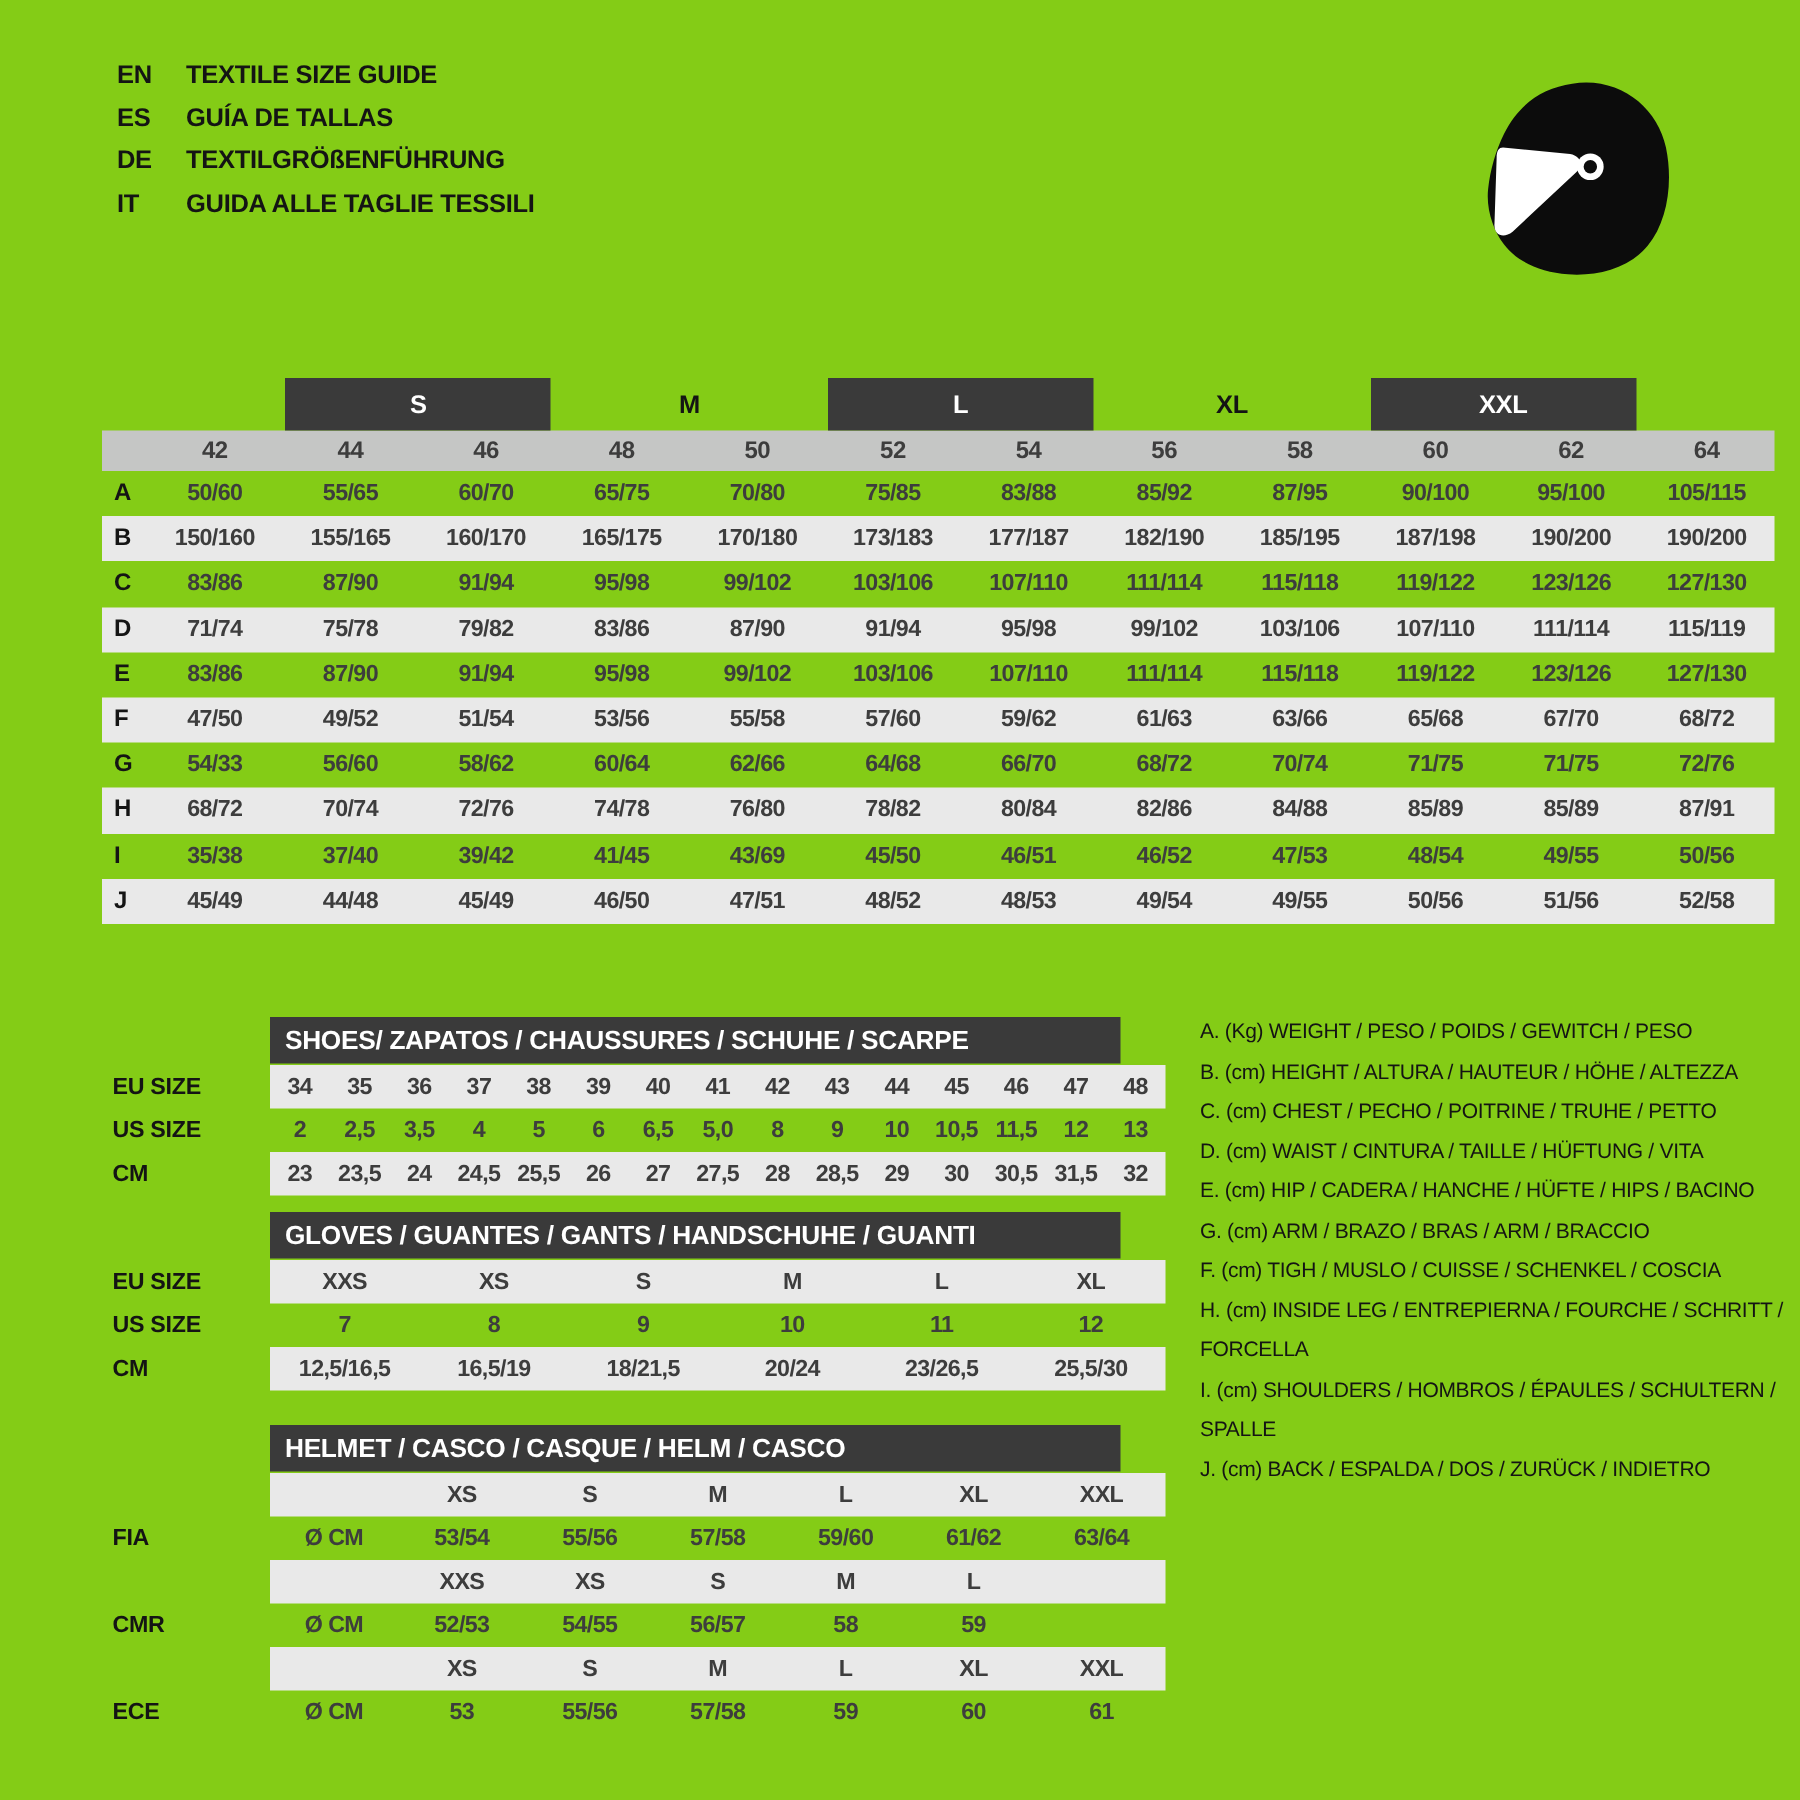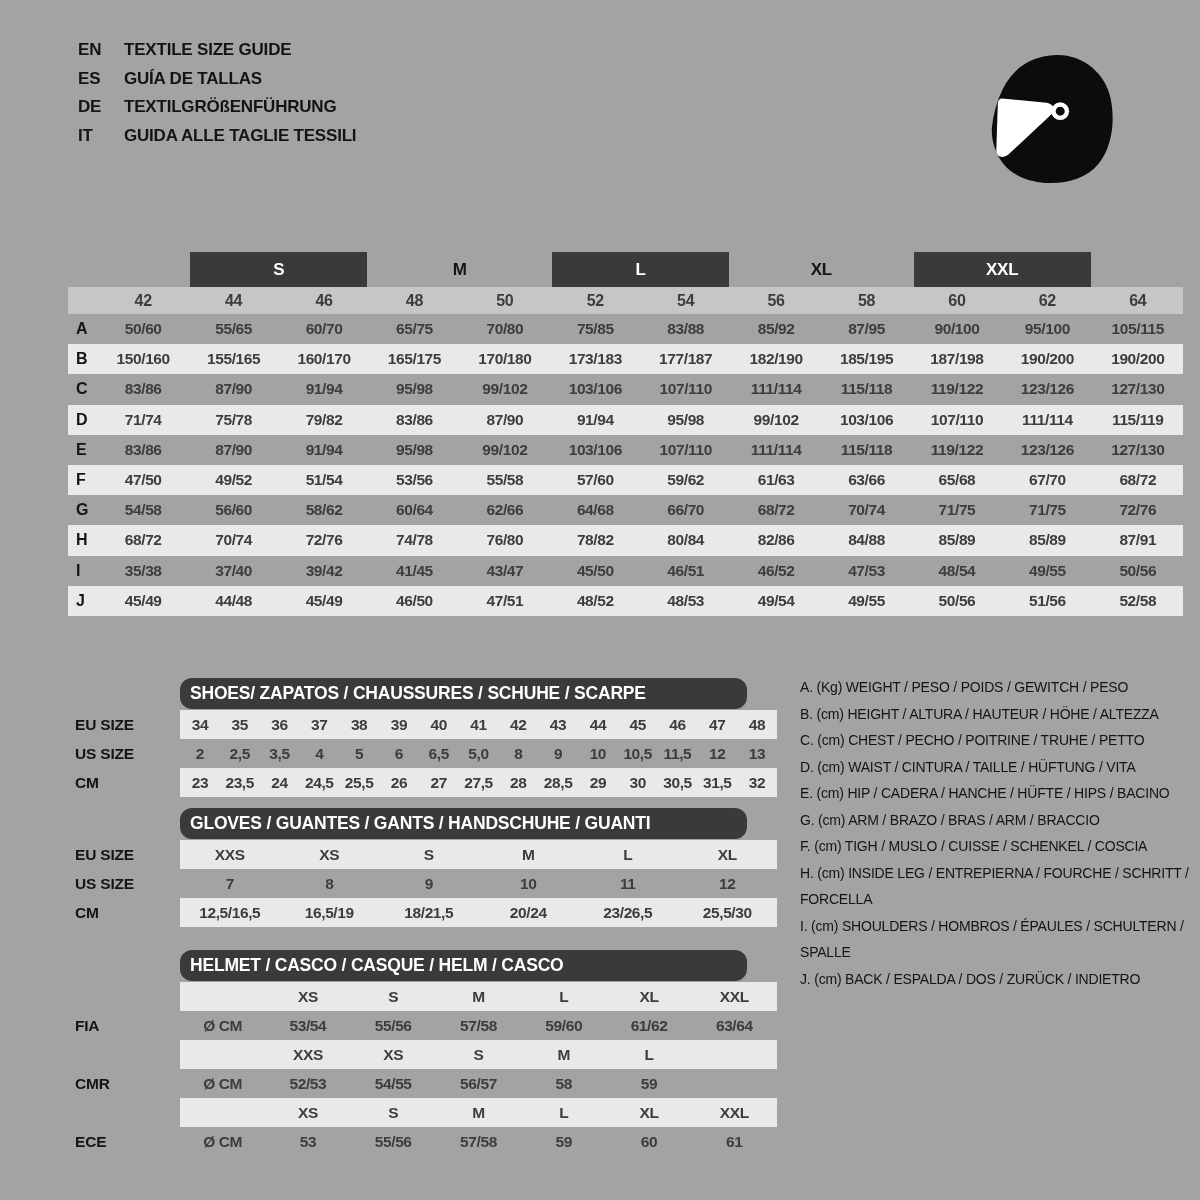--- a/index.html
+++ b/index.html
@@ -1,20 +1,20 @@
 <!DOCTYPE html>
 <html style="--dark: #3a3a3a; --band: #c5c6c5; --stripe: #e9e9e9;"><head>
 <meta charset="utf-8">
 <style>
   :root{
     --dark:#3a3a3a; --band:#c5c6c5; --stripe:#e9e9e9; --ink:#141414; --num:#3d3d3d;
   }
   *{margin:0;padding:0;box-sizing:border-box;}
   html,body{background:#fff;}
-  .page{position:relative;width:1200px;height:1200px;background:#a3a3a3;overflow:hidden;
+  .page{position:relative;width:1200px;height:1200px;background:#84cc16;overflow:hidden;
         font-family:"Liberation Sans", sans-serif;color:var(--ink);}
 
   
   .langs{position:absolute;left:78px;top:36px;}
   .lang-row{display:flex;height:28.6px;align-items:center;}
   .lang-code{width:46px;font-weight:bold;font-size:17px;letter-spacing:-0.2px;}
   .lang-title{font-weight:bold;font-size:17px;letter-spacing:-0.2px;text-align:right;}
 
   
   .helmet-icon{position:absolute;left:980px;top:40px;width:142px;height:158px;}
@@ -32,27 +32,27 @@
   .trow{height:30.2px;align-items:center;}
   .trow.stripe{background:var(--stripe);}
   .trow .rlabel{font-weight:bold;font-size:16px;color:var(--ink);padding-left:8px;}
   .trow .cell{text-align:center;font-weight:bold;font-size:15.5px;color:var(--num);letter-spacing:-0.4px;}
 
   
   .section{position:absolute;left:75px;width:702px;}
   .sec-shoes{top:678px;} .sec-gloves{top:808px;} .sec-helmet{top:950px;}
   .sec-bar{margin-left:105px;width:567px;height:31px;background:var(--dark);color:#fff;
            display:flex;align-items:center;padding-left:10px;font-weight:bold;font-size:17.5px;
-           letter-spacing:-0.2px;border-radius:12px;}
+           letter-spacing:-0.2px;}
   .sec-body{margin-top:1px;}
   .sec-row{display:flex;height:29px;align-items:stretch;}
   .sec-label{width:105px;display:flex;align-items:center;font-weight:bold;font-size:15.5px;
              letter-spacing:-0.2px;}
   .sec-cells{display:flex;width:597px;align-items:center;}
-  .sec-cells.gray{background:var(--stripe);justify-content:center;}
+  .sec-cells.gray{background:var(--stripe);}
   .sec-cells .cell{flex:1;text-align:center;font-weight:bold;font-size:15.5px;color:var(--num);
                    letter-spacing:-0.4px;white-space:nowrap;}
 
   
   .legend{position:absolute;left:800px;top:674px;width:392px;}
   .legend-item{font-weight:normal;font-size:14px;line-height:26.5px;letter-spacing:-0.2px;color:var(--ink);}
 </style>
 </head>
 <body>
 
@@ -201,21 +201,21 @@
           <div class="cell">57/60</div>
           <div class="cell">59/62</div>
           <div class="cell">61/63</div>
           <div class="cell">63/66</div>
           <div class="cell">65/68</div>
           <div class="cell">67/70</div>
           <div class="cell">68/72</div>
         </div>
         <div class="grid13 trow">
           <div class="rlabel">G</div>
-          <div class="cell">54/58</div>
+          <div class="cell">54/33</div>
           <div class="cell">56/60</div>
           <div class="cell">58/62</div>
           <div class="cell">60/64</div>
           <div class="cell">62/66</div>
           <div class="cell">64/68</div>
           <div class="cell">66/70</div>
           <div class="cell">68/72</div>
           <div class="cell">70/74</div>
           <div class="cell">71/75</div>
           <div class="cell">71/75</div>
@@ -235,21 +235,21 @@
           <div class="cell">85/89</div>
           <div class="cell">85/89</div>
           <div class="cell">87/91</div>
         </div>
         <div class="grid13 trow">
           <div class="rlabel">I</div>
           <div class="cell">35/38</div>
           <div class="cell">37/40</div>
           <div class="cell">39/42</div>
           <div class="cell">41/45</div>
-          <div class="cell">43/47</div>
+          <div class="cell">43/69</div>
           <div class="cell">45/50</div>
           <div class="cell">46/51</div>
           <div class="cell">46/52</div>
           <div class="cell">47/53</div>
           <div class="cell">48/54</div>
           <div class="cell">49/55</div>
           <div class="cell">50/56</div>
         </div>
         <div class="grid13 trow stripe">
           <div class="rlabel">J</div>

